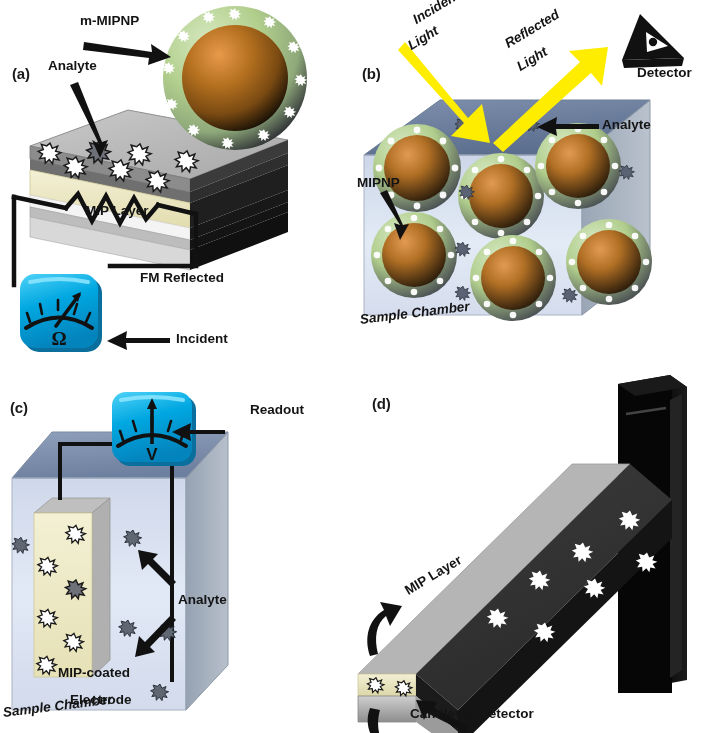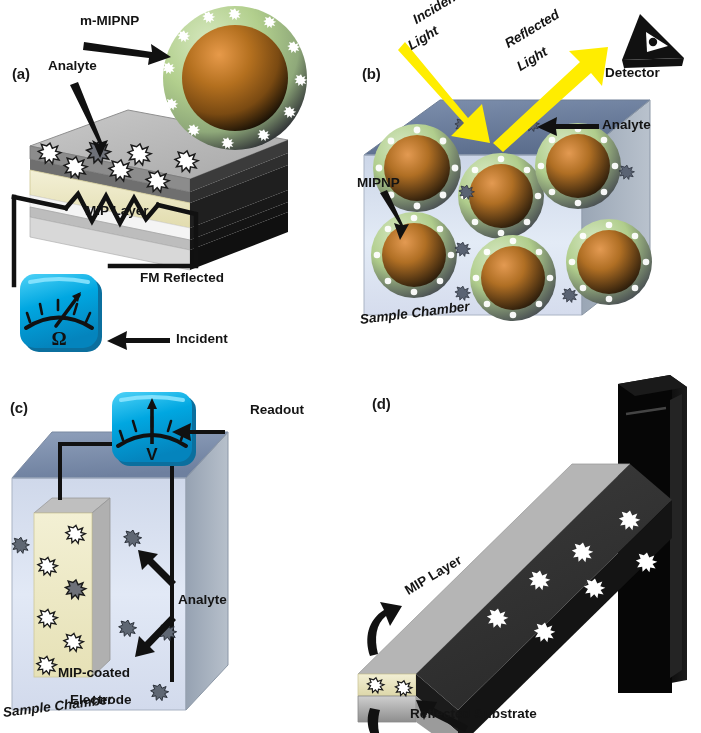--- a/index.html
+++ b/index.html
@@ -389,21 +389,21 @@
       <g fill="#111111">
         <path d="M30,193 L50,225 L44,223 L50,240 L59,224 L53,225 L37,190 Z"></path>
       </g>
     </svg>
 
     <div class="panel-label" style="left:12px;top:65px;">(b)</div>
     <div class="lbl rot-inc" style="left:60px;top:14px;">Incident</div>
     <div class="lbl rot-inc" style="left:55px;top:40px;">Light</div>
     <div class="lbl rot-ref" style="left:152px;top:38px;">Reflected</div>
     <div class="lbl rot-ref" style="left:164px;top:61px;">Light</div>
-    <div class="lbl" style="left:255px;top:65px;">Detector</div>
+    <div class="lbl" style="left:255px;top:65px;padding-left:32px;">Detector</div>
     <div class="lbl" style="left:252px;top:117px;">Analyte</div>
     <div class="lbl" style="left:7px;top:175px;">MIPNP</div>
     <div class="lbl tilt" style="left:10px;top:312px;">Sample Chamber</div>
   </div>
 
   <div class="panel" id="panel-c">
     <svg class="svgroot" viewBox="0 0 350 363">
       <defs>
         <linearGradient id="chamTopC" x1="0" y1="0" x2="0.3" y2="1">
           <stop offset="0%" stop-color="#8fa0bb"></stop>
@@ -616,16 +616,16 @@
         <path d="M20,338 C14,354 20,370 34,380 L28,388 L50,392 L42,370 L38,378 C28,370 26,354 30,340 Z"></path>
       </g>
 
       <g fill="#111111">
         <path d="M118,356 L84,338 L87,332 L66,330 L74,350 L77,343 L115,362 Z"></path>
       </g>
     </svg>
 
     <div class="panel-label" style="left:22px;top:25px;">(d)</div>
     <div class="lbl rot-mip" style="left:52px;top:215px;">MIP Layer</div>
-    <div class="lbl" style="left:60px;top:336px;">Reflected Substrate</div>
+    <div class="lbl" style="left:60px;top:336px;">Cantilever Detector</div>
   </div>
 
 </div>
 
 </body></html>

